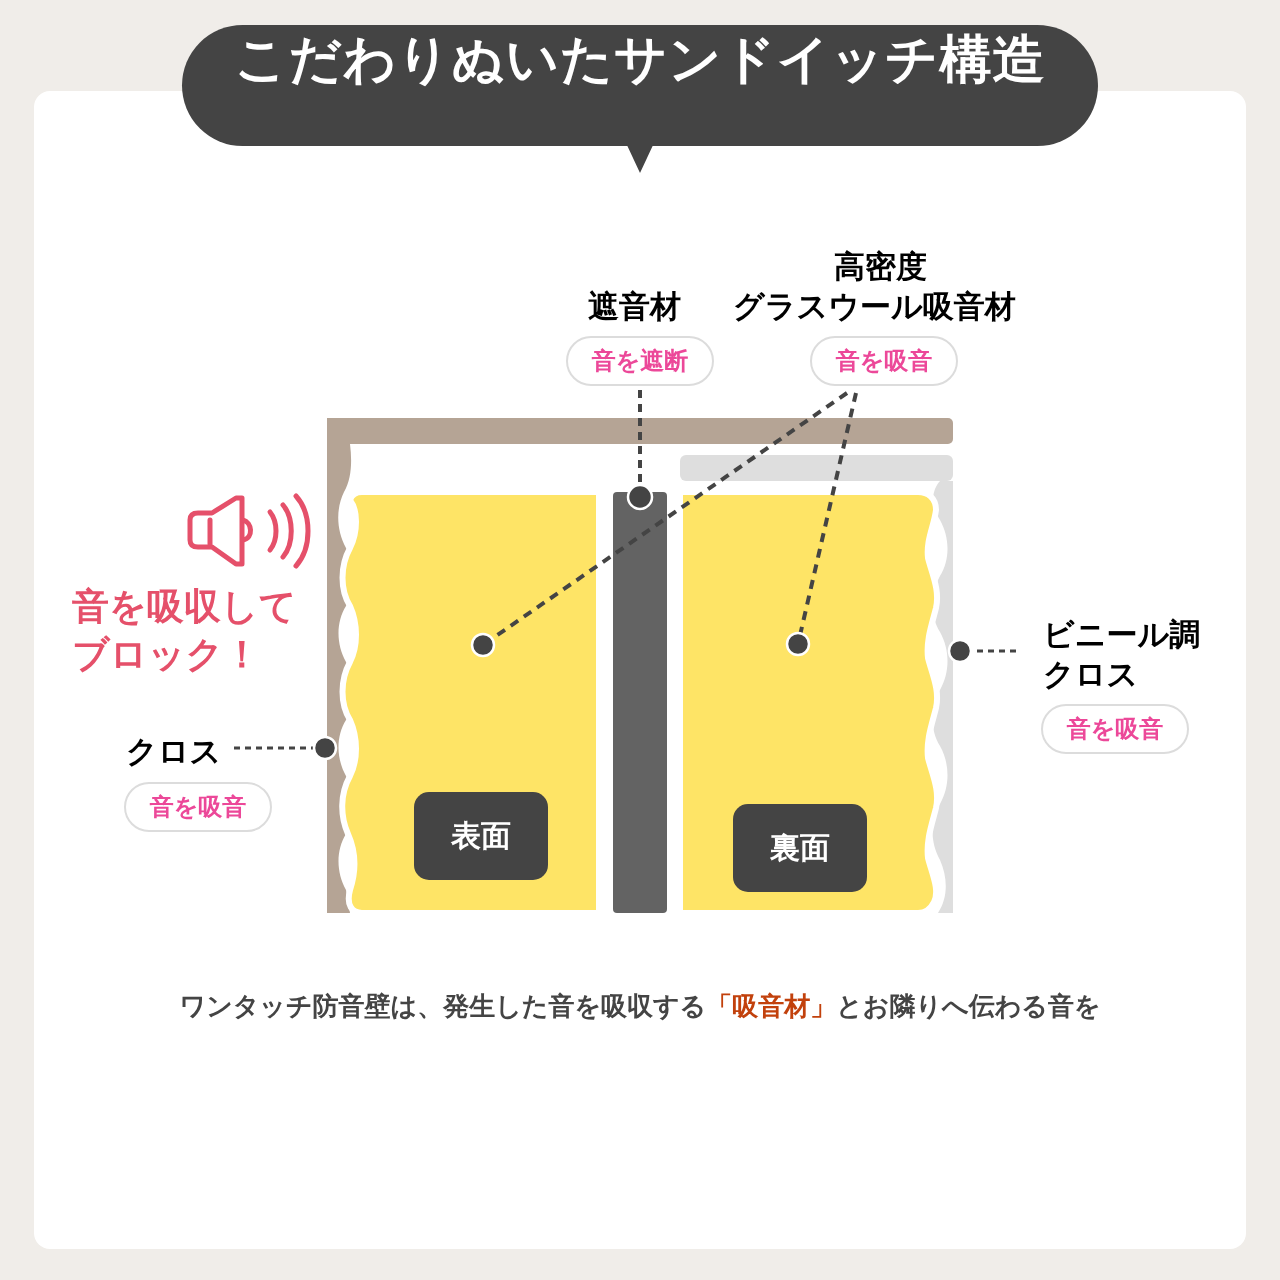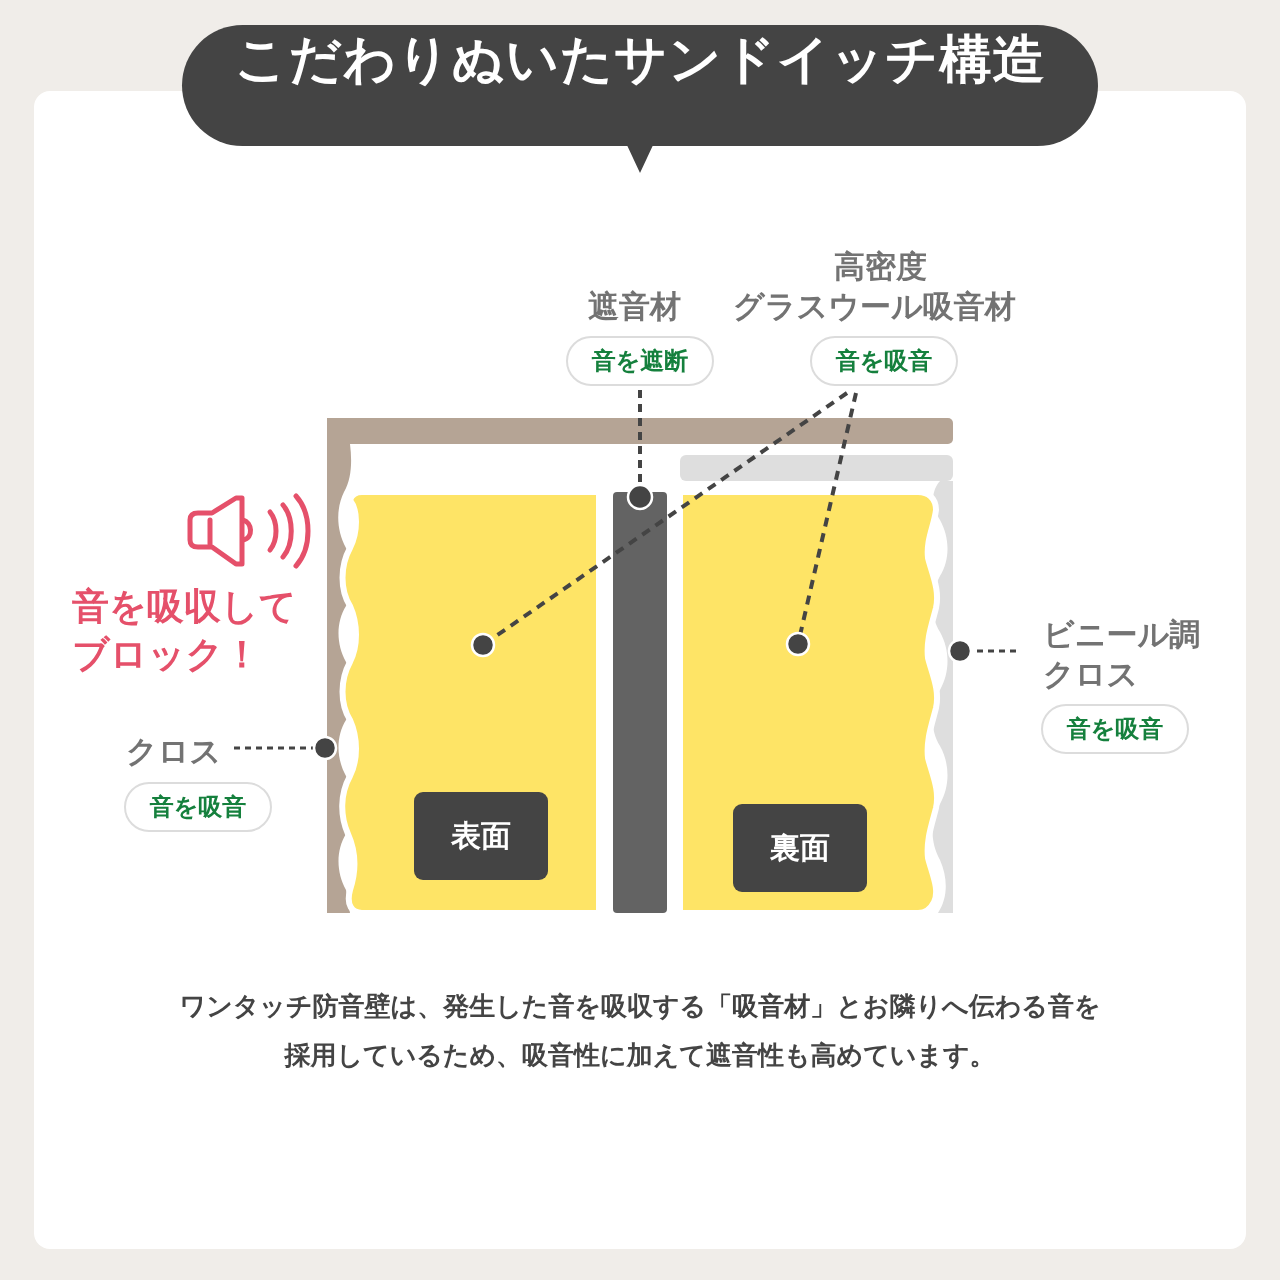--- a/index.html
+++ b/index.html
@@ -19,42 +19,42 @@
     display: flex; align-items: flex-start; justify-content: center;
     color: #fff; font-weight: bold; font-size: 52px; letter-spacing: 1px;
     z-index: 2;
   }
   .title-tail {
     position: absolute; left: 626px; top: 143px; width: 0; height: 0;
     border-left: 14px solid transparent; border-right: 14px solid transparent;
     border-top: 30px solid #444444; z-index: 2;
   }
   .label {
-    position: absolute; font-weight: bold; color: #737373; font-size: 31px;
+    position: absolute; font-weight: bold; color: #000000; font-size: 31px;
     line-height: 40px; white-space: nowrap;
   }
   .pill {
     position: absolute; height: 50px; border: 2px solid #dcdcdc; border-radius: 27px;
     background: #fff; display: flex; align-items: center; justify-content: center;
-    font-weight: bold; font-size: 24px; color: #15803d; box-sizing: border-box;
+    font-weight: bold; font-size: 24px; color: #ec4899; box-sizing: border-box;
   }
   .pink-text {
     position: absolute; color: #e5506a; font-weight: bold; font-size: 37px; line-height: 46px;
     white-space: nowrap;
   }
   .face-box {
-    position: absolute; width: 134px; height: 88px; background: #444; border-radius: 9px;
+    position: absolute; width: 134px; height: 88px; background: #444; border-radius: 15px;
     color: #fff; font-weight: bold; font-size: 30px;
     display: flex; align-items: center; justify-content: center;
   }
   .desc {
     position: absolute; left: 34px; width: 1212px; top: 982px;
     text-align: center; font-weight: bold; font-size: 26px; line-height: 49px; color: #444;
   }
-  .desc .hl { color: #404040; }
+  .desc .hl { color: #c2410c; }
   svg.diagram { position: absolute; left: 0; top: 0; }
 </style>
 </head>
 <body>
 
 <div class="card"></div>
 
 <div class="title-bubble">
   <span>こだわりぬいたサンドイッチ構造</span>
 </div>
@@ -163,14 +163,13 @@
 
 <div class="face-box" style="left:414px; top:792px;">
   <span>表面</span>
 </div>
 <div class="face-box" style="left:733px; top:804px;">
   <span>裏面</span>
 </div>
 
 <div class="desc">
   <div><span>ワンタッチ防音壁は、発生した音を吸収する</span><span class="hl">「吸音材」</span><span>とお隣りへ伝わる音を</span></div>
-  <div>採用しているため、吸音性に加えて遮音性も高めています。</div>
 </div>
 
 </body></html>

